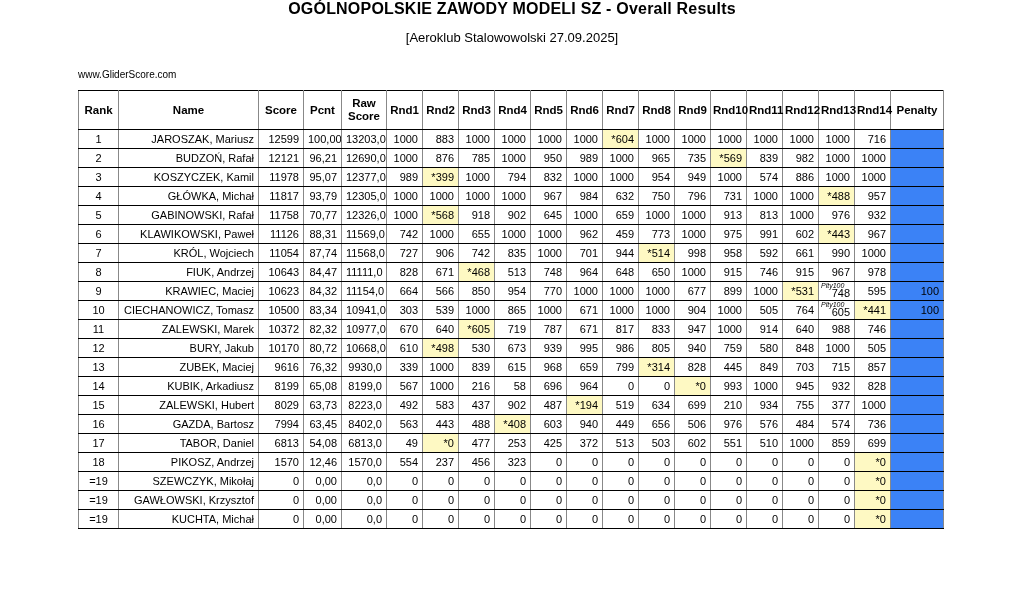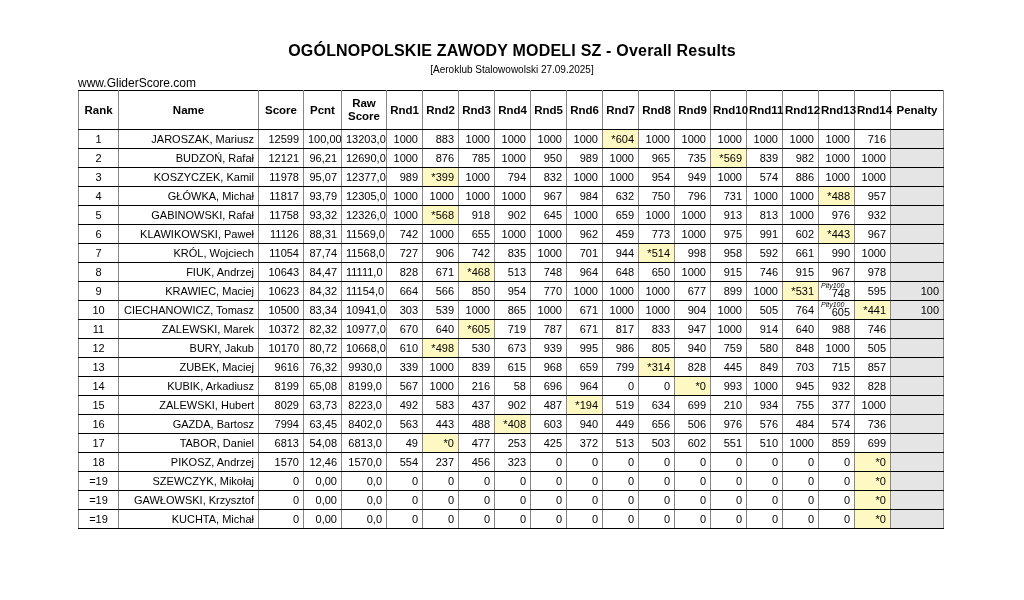--- a/index.html
+++ b/index.html
@@ -1,37 +1,37 @@
 <!DOCTYPE html>
 <html><head>
 <meta charset="utf-8">
 <style>
   html,body{margin:0;padding:0}
   body{width:1024px;height:600px;background:#fff;color:#000;
        font-family:"Liberation Sans",sans-serif;overflow:hidden}
   .page{position:relative;width:1024px;height:600px}
-  .titles{text-align:center;padding-top:42px}
+  .titles{text-align:center;}
   .title{font-size:16px;font-weight:bold;letter-spacing:.2px}
-  .subtitle{font-size:10px;margin-top:4px}
-  .site{position:absolute;left:78px;top:76px;font-size:12px}
+  .subtitle{font-size:13px;margin-top:12px}
+  .site{position:absolute;left:78px;top:69px;font-size:10px}
   .table-wrap{position:absolute;left:78px;top:90px}
   table{border-collapse:collapse;table-layout:fixed;width:808px;font-size:11px}
   th{font-size:11.5px;font-weight:bold;text-align:center;vertical-align:middle;
      height:38px;padding:0 2px;background:#fff;line-height:13px}
   td{height:18px;padding:0 4px;white-space:nowrap;overflow:hidden;vertical-align:middle}
   th,td{border-left:1px solid #888;border-right:1px solid #888;
         border-top:1.5px solid #000;border-bottom:1.5px solid #000}
   table{border:1.5px solid #000}
   td:nth-child(1){text-align:center}
   td:nth-child(2){text-align:right}
   td:nth-child(3),td:nth-child(4),td:nth-child(5){text-align:right}
   td:nth-child(4){}
   td:nth-child(n+6){text-align:right}
   td.drop{background:#fef9c3}
-  td.penaltycol{background:#e5e5e5}
+  td.penaltycol{background:#3b82f6}
   td.notecell{position:relative}
   td.notecell .note{position:absolute;top:0;left:2px;font-size:7px;
                     font-style:italic;line-height:8px}
   td.notecell .nv{display:block;text-align:right;margin-top:4px;line-height:12px}
 </style>
 </head>
 <body>
 
 <div class="page">
   <div class="titles">
@@ -173,21 +173,21 @@
             <td>1000</td>
             <td>1000</td>
             <td class="drop">*488</td>
             <td>957</td>
             <td class="penaltycol"></td>
           </tr>
           <tr>
             <td>5</td>
             <td>GABINOWSKI, Rafał</td>
             <td>11758</td>
-            <td>93,32</td>
+            <td>70,77</td>
             <td>12326,0</td>
             <td>1000</td>
             <td class="drop">*568</td>
             <td>918</td>
             <td>902</td>
             <td>645</td>
             <td>1000</td>
             <td>659</td>
             <td>1000</td>
             <td>1000</td>

